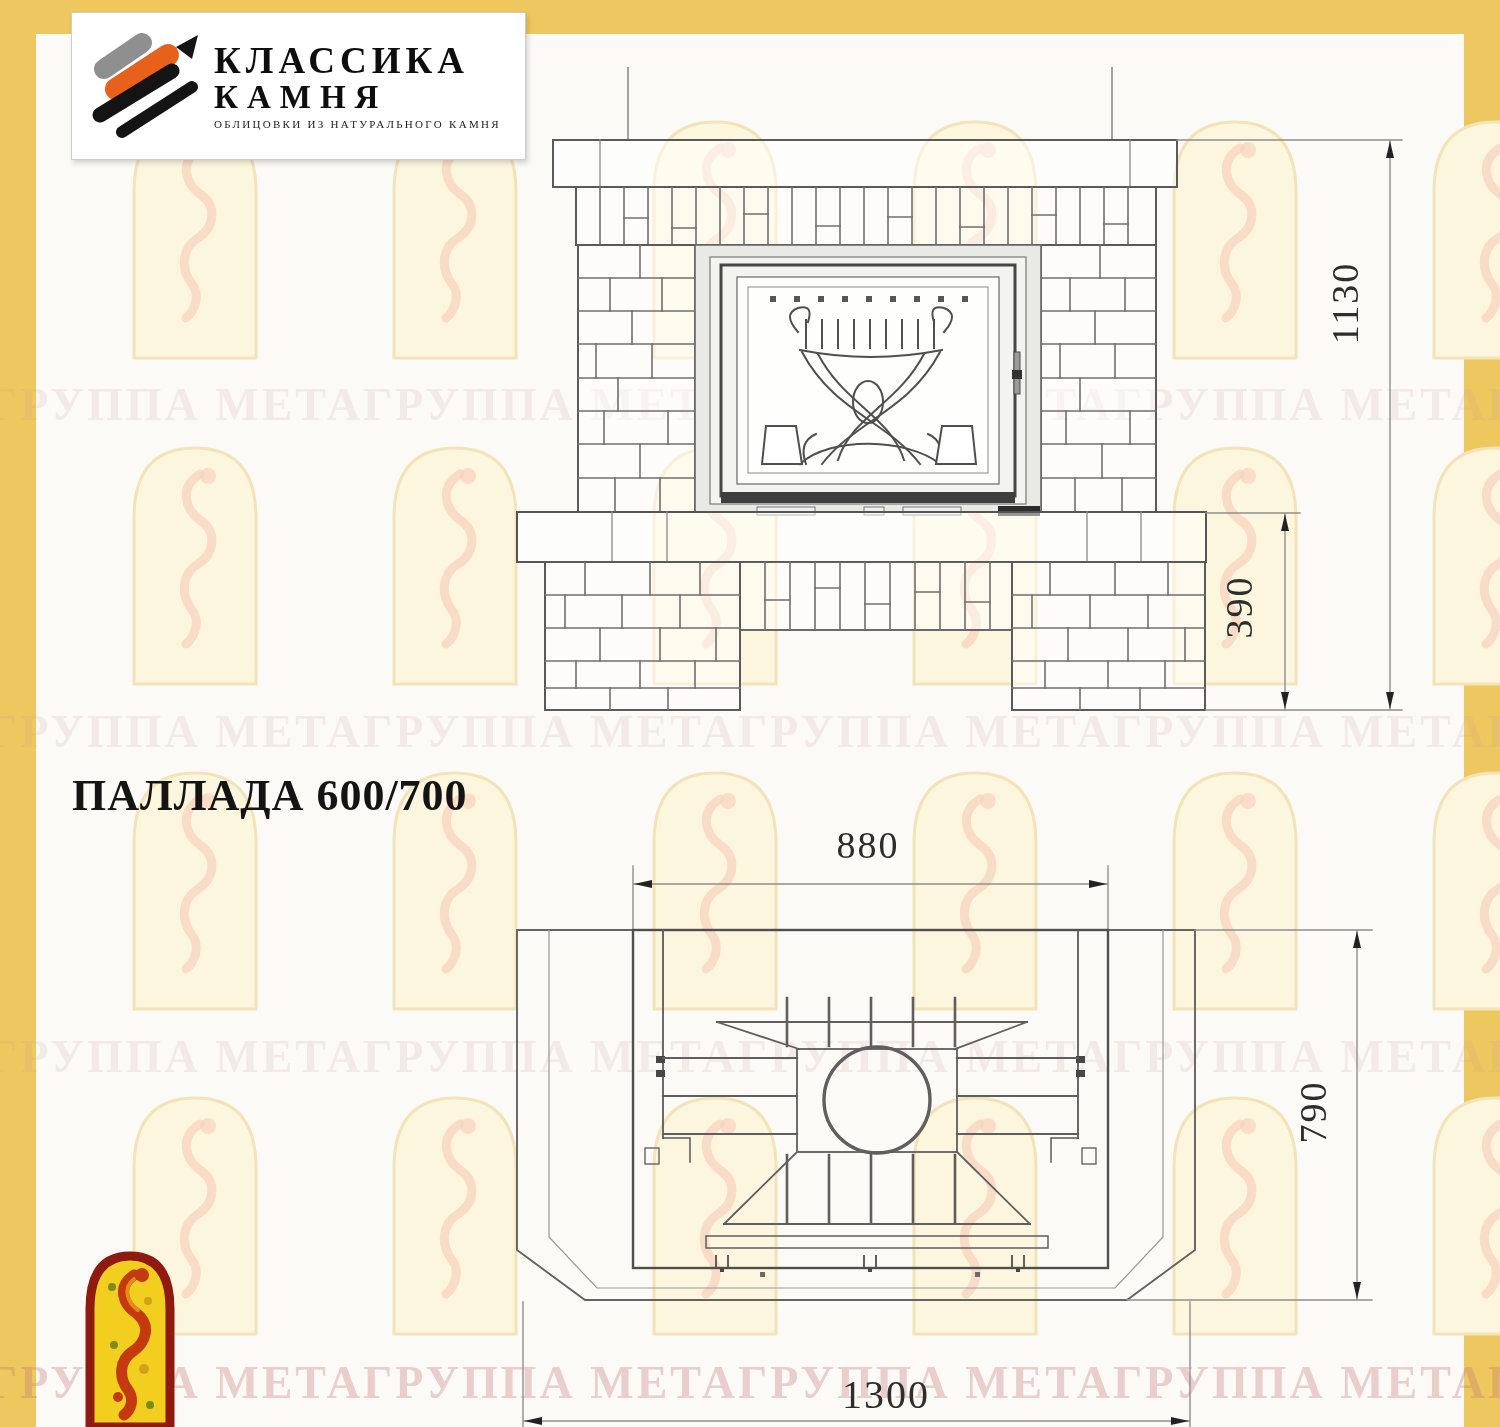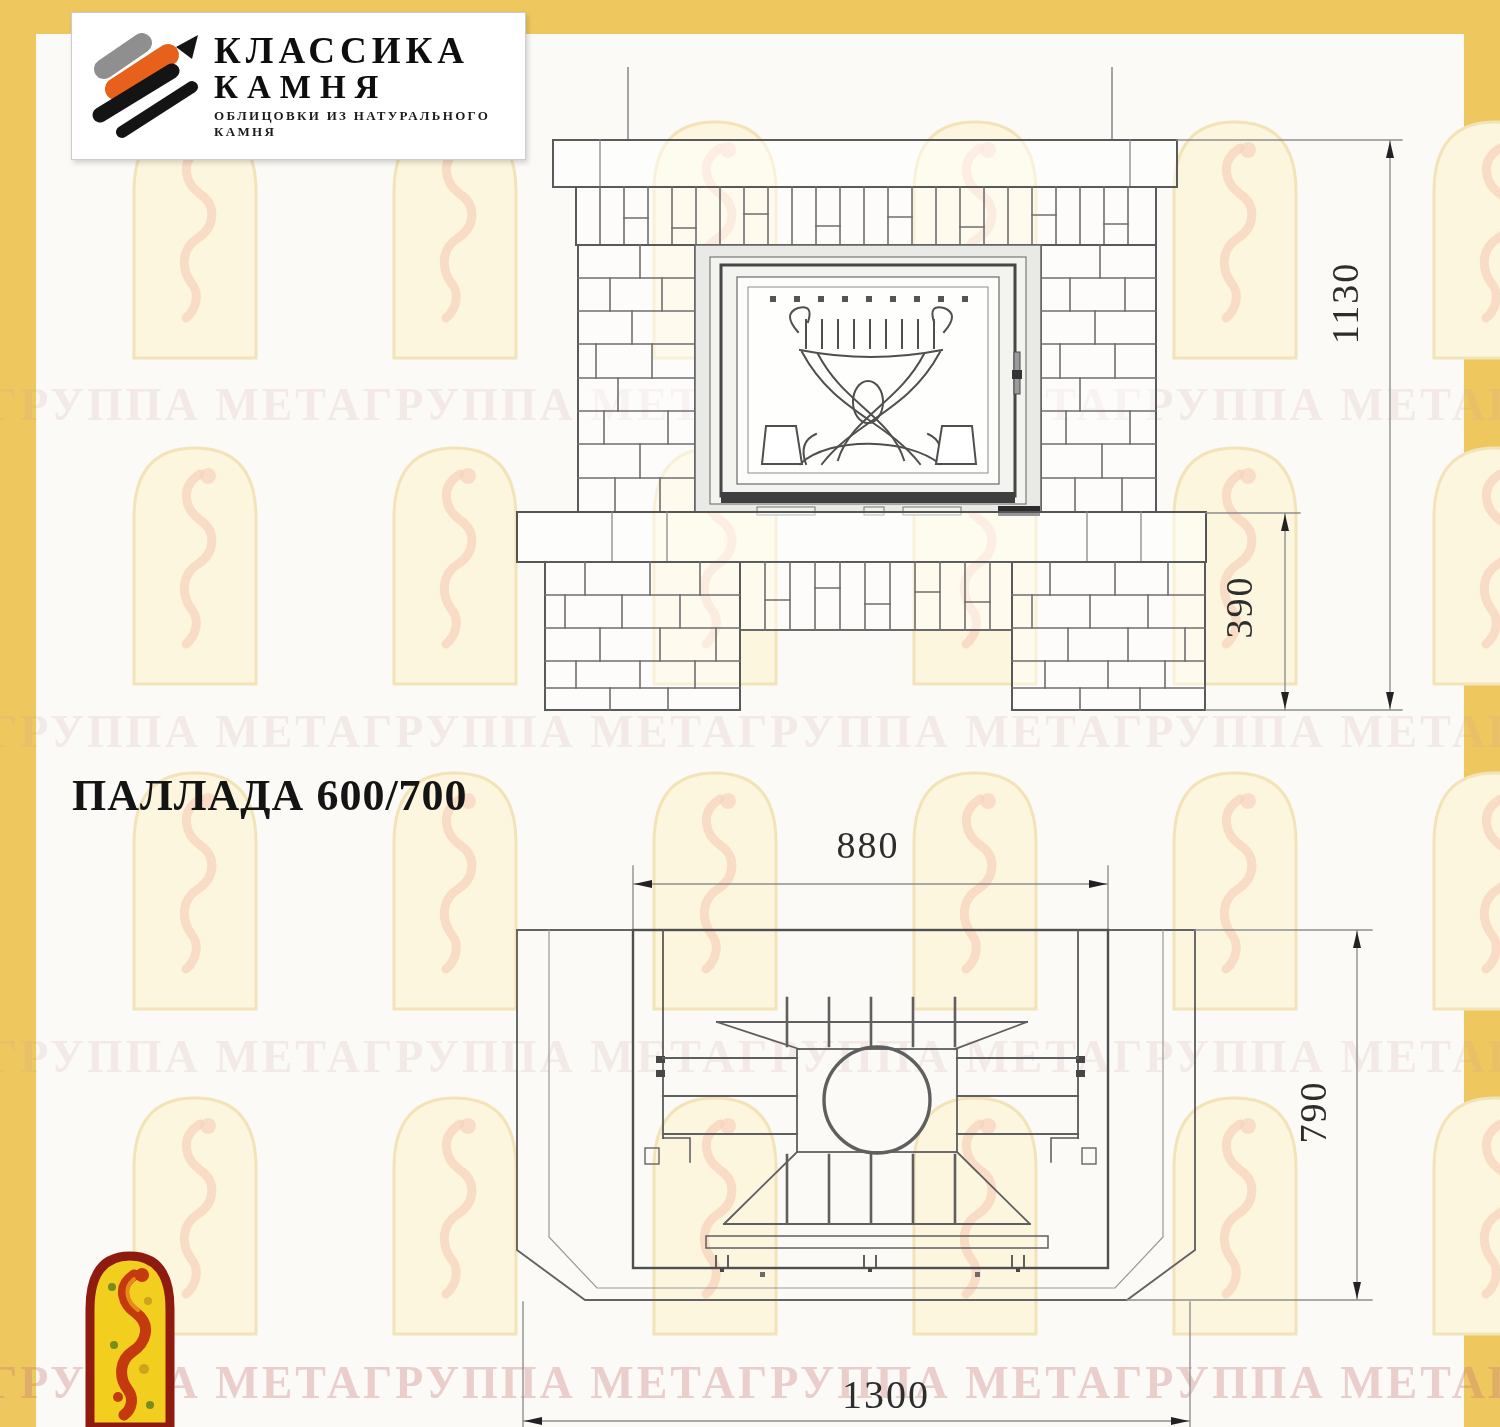--- a/index.html
+++ b/index.html
@@ -13,21 +13,21 @@
   .wm-row{position:absolute;left:-12px;white-space:nowrap;font-weight:bold;font-size:46px;
           letter-spacing:3px;color:rgba(207,153,153,0.16);}
   .wm-row.strong{color:rgba(197,118,118,0.33);}
   .logo-box{position:absolute;left:33px;top:12px;width:455px;height:148px;background:#ffffff;
             border:1px solid #cccccc;box-shadow:2px 3px 5px rgba(0,0,0,0.16);
             display:flex;align-items:center;box-sizing:border-box;margin-left:38px;}
   .logo-icon{flex:0 0 auto;margin-left:8px;}
   .logo-text{margin-left:10px;}
   .logo-line1{font-size:37px;font-weight:bold;letter-spacing:5px;color:#0e0e0e;line-height:1.02;}
   .logo-line2{font-size:33px;font-weight:bold;letter-spacing:9px;color:#0e0e0e;line-height:1.05;}
-  .logo-sub{font-size:13px;font-weight:bold;letter-spacing:2.3px;color:#1c1c1c;margin-top:4px;}
+  .logo-sub{font-size:11px;font-weight:normal;letter-spacing:2.3px;color:#1c1c1c;margin-top:4px;}
   .model-title{position:absolute;left:72px;top:770px;font-size:44px;font-weight:bold;
                color:#141414;letter-spacing:1px;}
   svg.drawing{position:absolute;left:0;top:0;}
   .dim-text{font-family:"Liberation Serif","DejaVu Serif",serif;font-size:38px;fill:#2d2d2d;letter-spacing:2px;}
   .meta-logo{position:absolute;left:84px;top:1247px;width:92px;height:180px;}
 </style>
 </head>
 <body>
 
 <div class="page">

